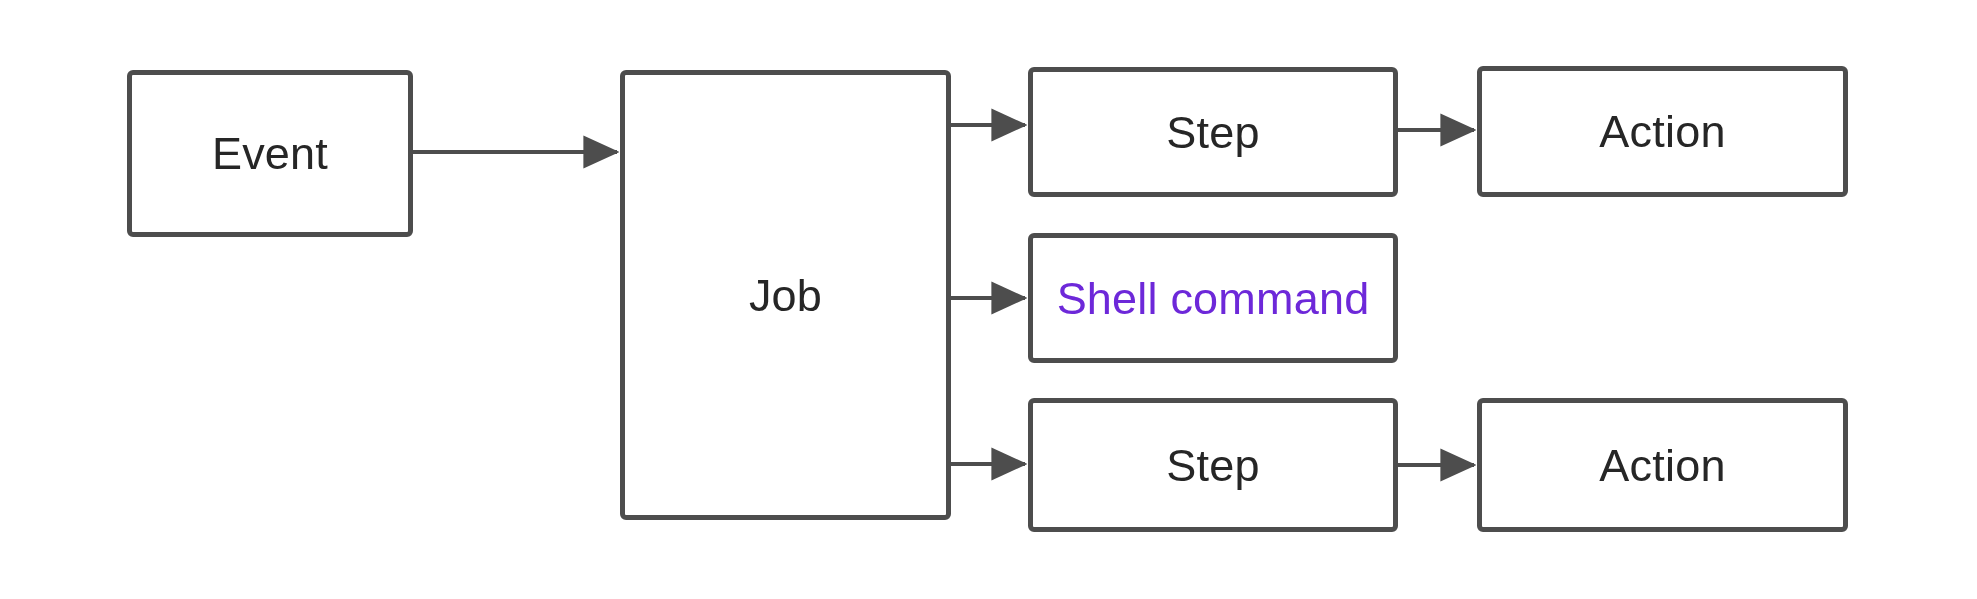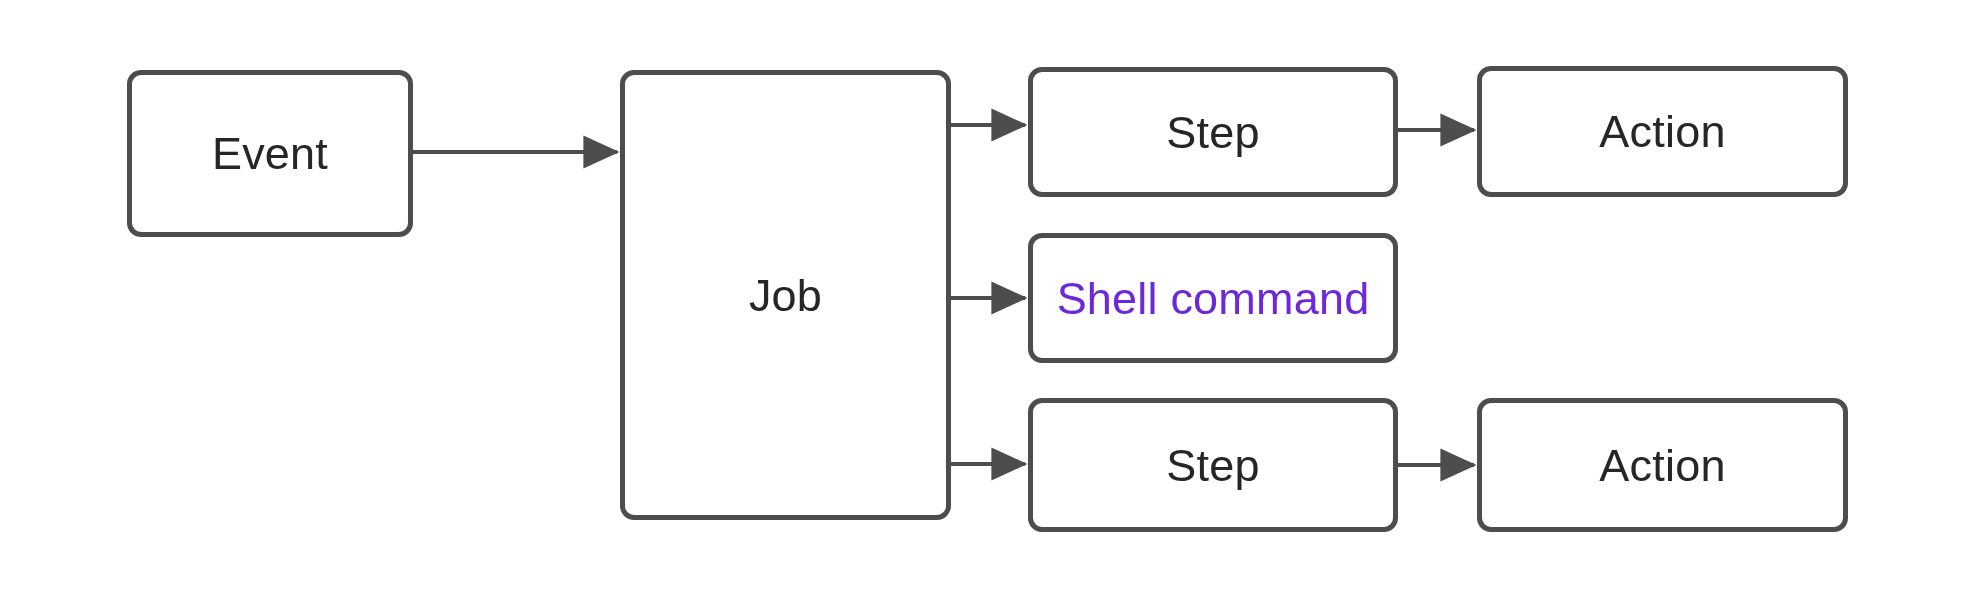--- a/index.html
+++ b/index.html
@@ -14,21 +14,21 @@
     height: 599px;
     background: #ffffff;
     overflow: hidden;
     font-family: "Liberation Sans", sans-serif;
   }
   .node {
     position: absolute;
     box-sizing: border-box;
     background: #ffffff;
     border: 5px solid #4d4d4d;
-    border-radius: 14px;
+    border-radius: 6px;
     display: flex;
     align-items: center;
     justify-content: center;
   }
   .node-label {
     font-family: "Liberation Sans", sans-serif;
     font-size: 45px;
     line-height: 1;
     color: #262626;
     white-space: nowrap;

